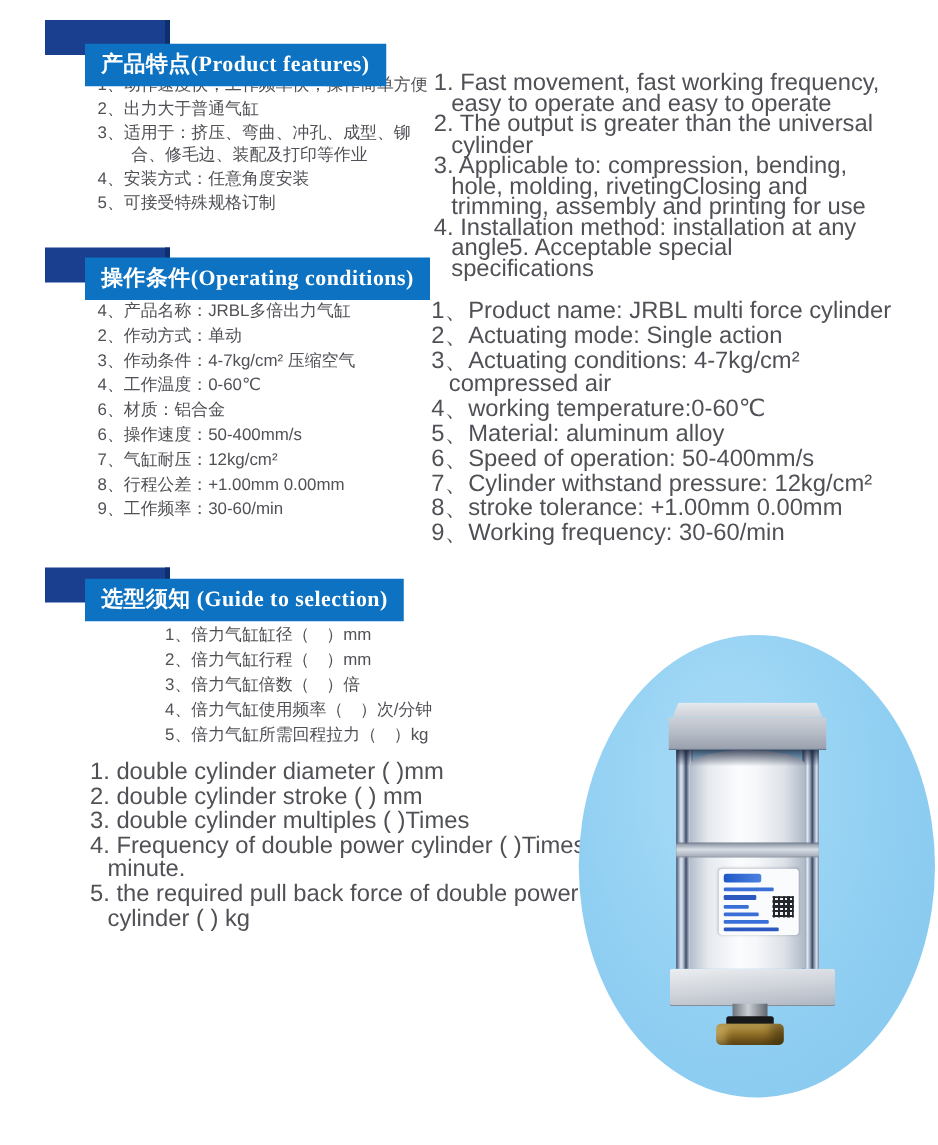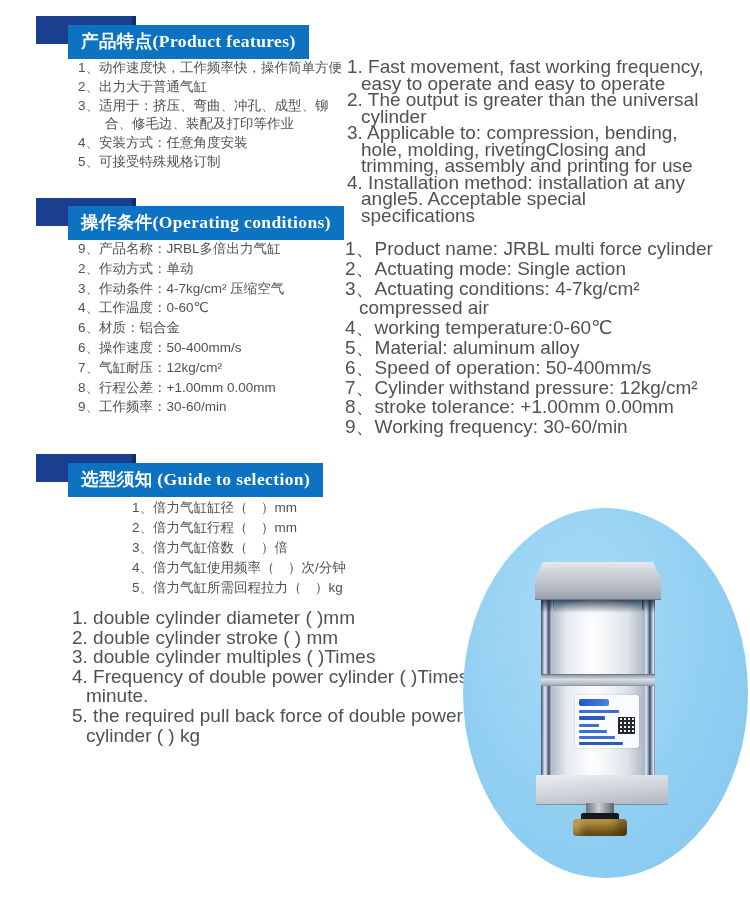--- a/index.html
+++ b/index.html
@@ -7,21 +7,21 @@
         font-family:"Liberation Sans","DejaVu Sans",sans-serif;color:#505156;}
 
   
   .header-accent{position:absolute;left:36px;width:96px;height:28px;
                  background:var(--header-accent,#1a3f8f);
                  border-right:4px solid #0c2f6d;z-index:1;}
   .header-bar{position:absolute;left:68px;z-index:2;display:inline-block;white-space:nowrap;
               background:var(--header-bar,#0c72c1);color:var(--header-text,#ffffff);
               font-family:"Liberation Serif","DejaVu Serif",serif;font-weight:bold;
               font-size:17.5px;letter-spacing:.4px;padding:4px 13px 6px 13px;}
-  .acc1{top:16px;} .bar1{top:25px;}
+  .acc1{top:16px;} .bar1{top:35px;}
   .acc2{top:198px;} .bar2{top:206px;}
   .acc3{top:454px;} .bar3{top:463px;}
 
   
   .list{position:absolute;}
   .list .list-item{white-space:normal;}
   .cn{font-size:13.5px;}
   .cn .list-item{padding-left:27px;text-indent:-27px;}
   .en{font-size:19px;}
   .en .list-item{padding-left:14px;text-indent:-14px;}
@@ -97,21 +97,21 @@
       <div class="list-item">2. The output is greater than the universal cylinder</div>
       <div class="list-item">3. Applicable to: compression, bending, hole, molding, rivetingClosing and trimming, assembly and printing for use</div>
       <div class="list-item">4. Installation method: installation at any angle5. Acceptable special specifications</div>
     </div>
 
   <div class="header-accent acc2"></div>
   <div class="header-bar bar2">
     <span>操作条件(Operating conditions)</span>
   </div>
   <div class="list cn s2-cn">
-      <div class="list-item">9、产品名称：JRBL多倍出力气缸</div>
+      <div class="list-item">4、产品名称：JRBL多倍出力气缸</div>
       <div class="list-item">2、作动方式：单动</div>
       <div class="list-item">3、作动条件：4-7kg/cm² 压缩空气</div>
       <div class="list-item">4、工作温度：0-60℃</div>
       <div class="list-item">6、材质：铝合金</div>
       <div class="list-item">6、操作速度：50-400mm/s</div>
       <div class="list-item">7、气缸耐压：12kg/cm²</div>
       <div class="list-item">8、行程公差：+1.00mm 0.00mm</div>
       <div class="list-item">9、工作频率：30-60/min</div>
     </div>
   <div class="list en s2-en">

